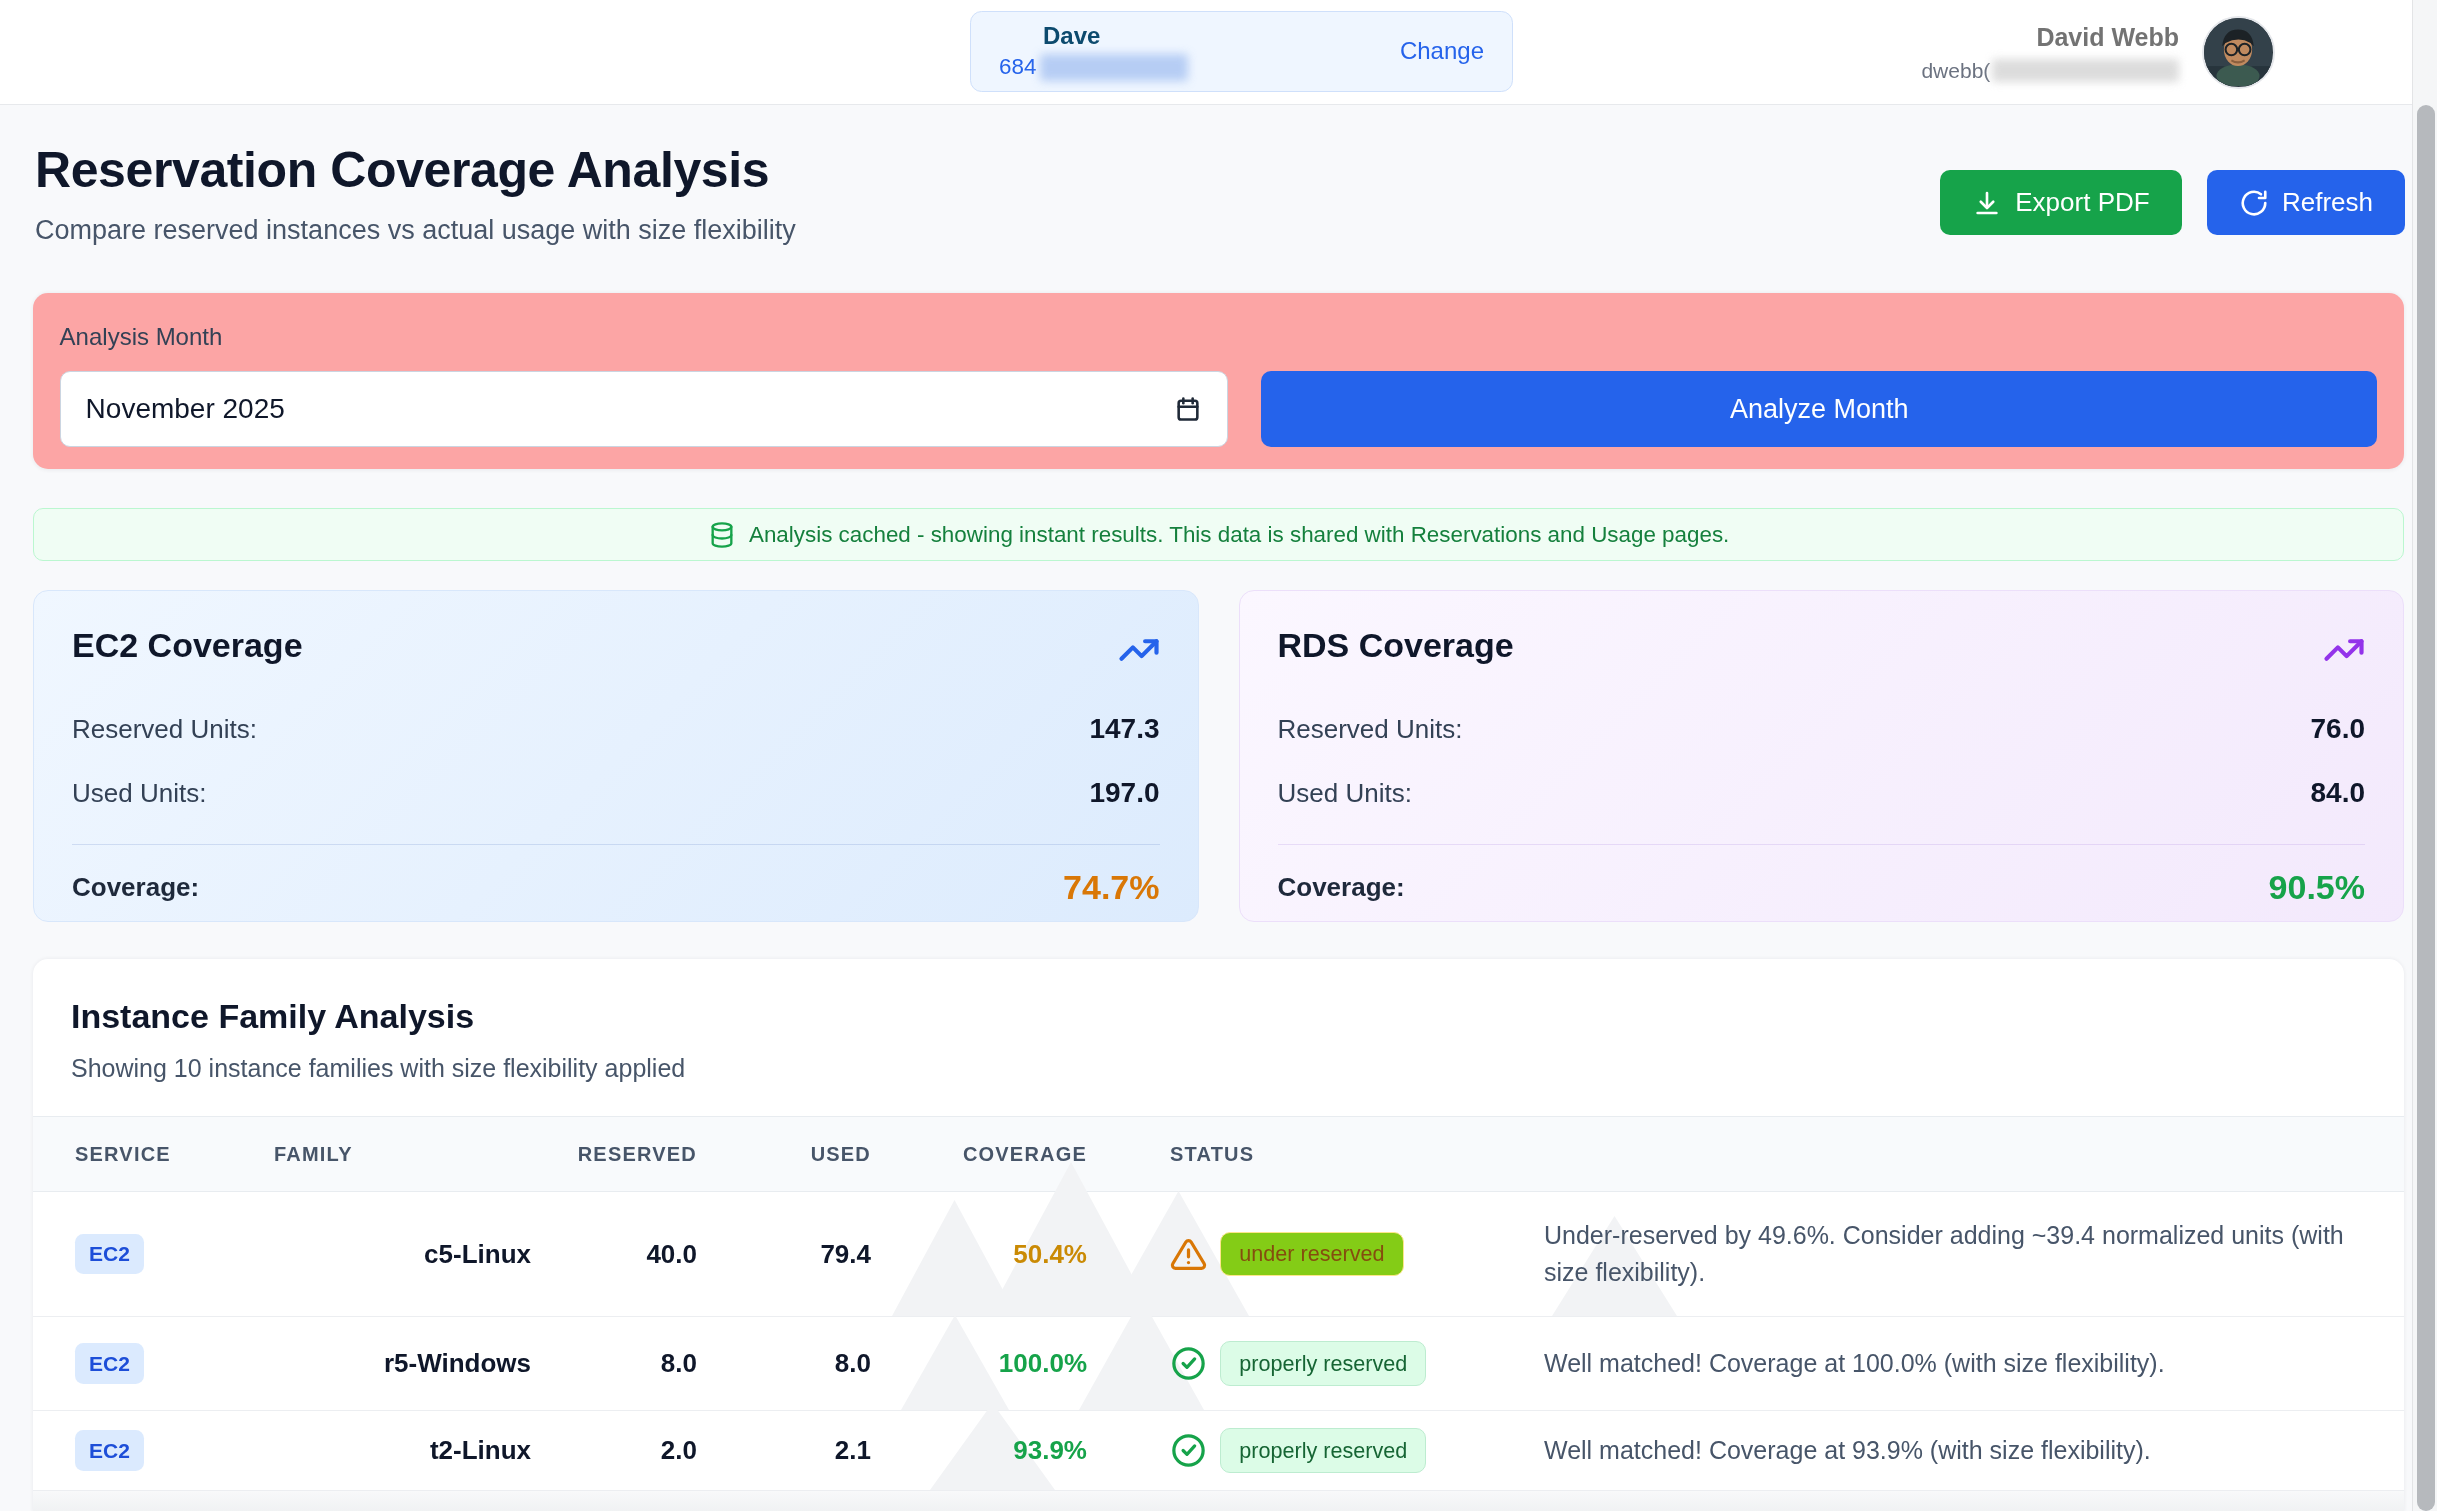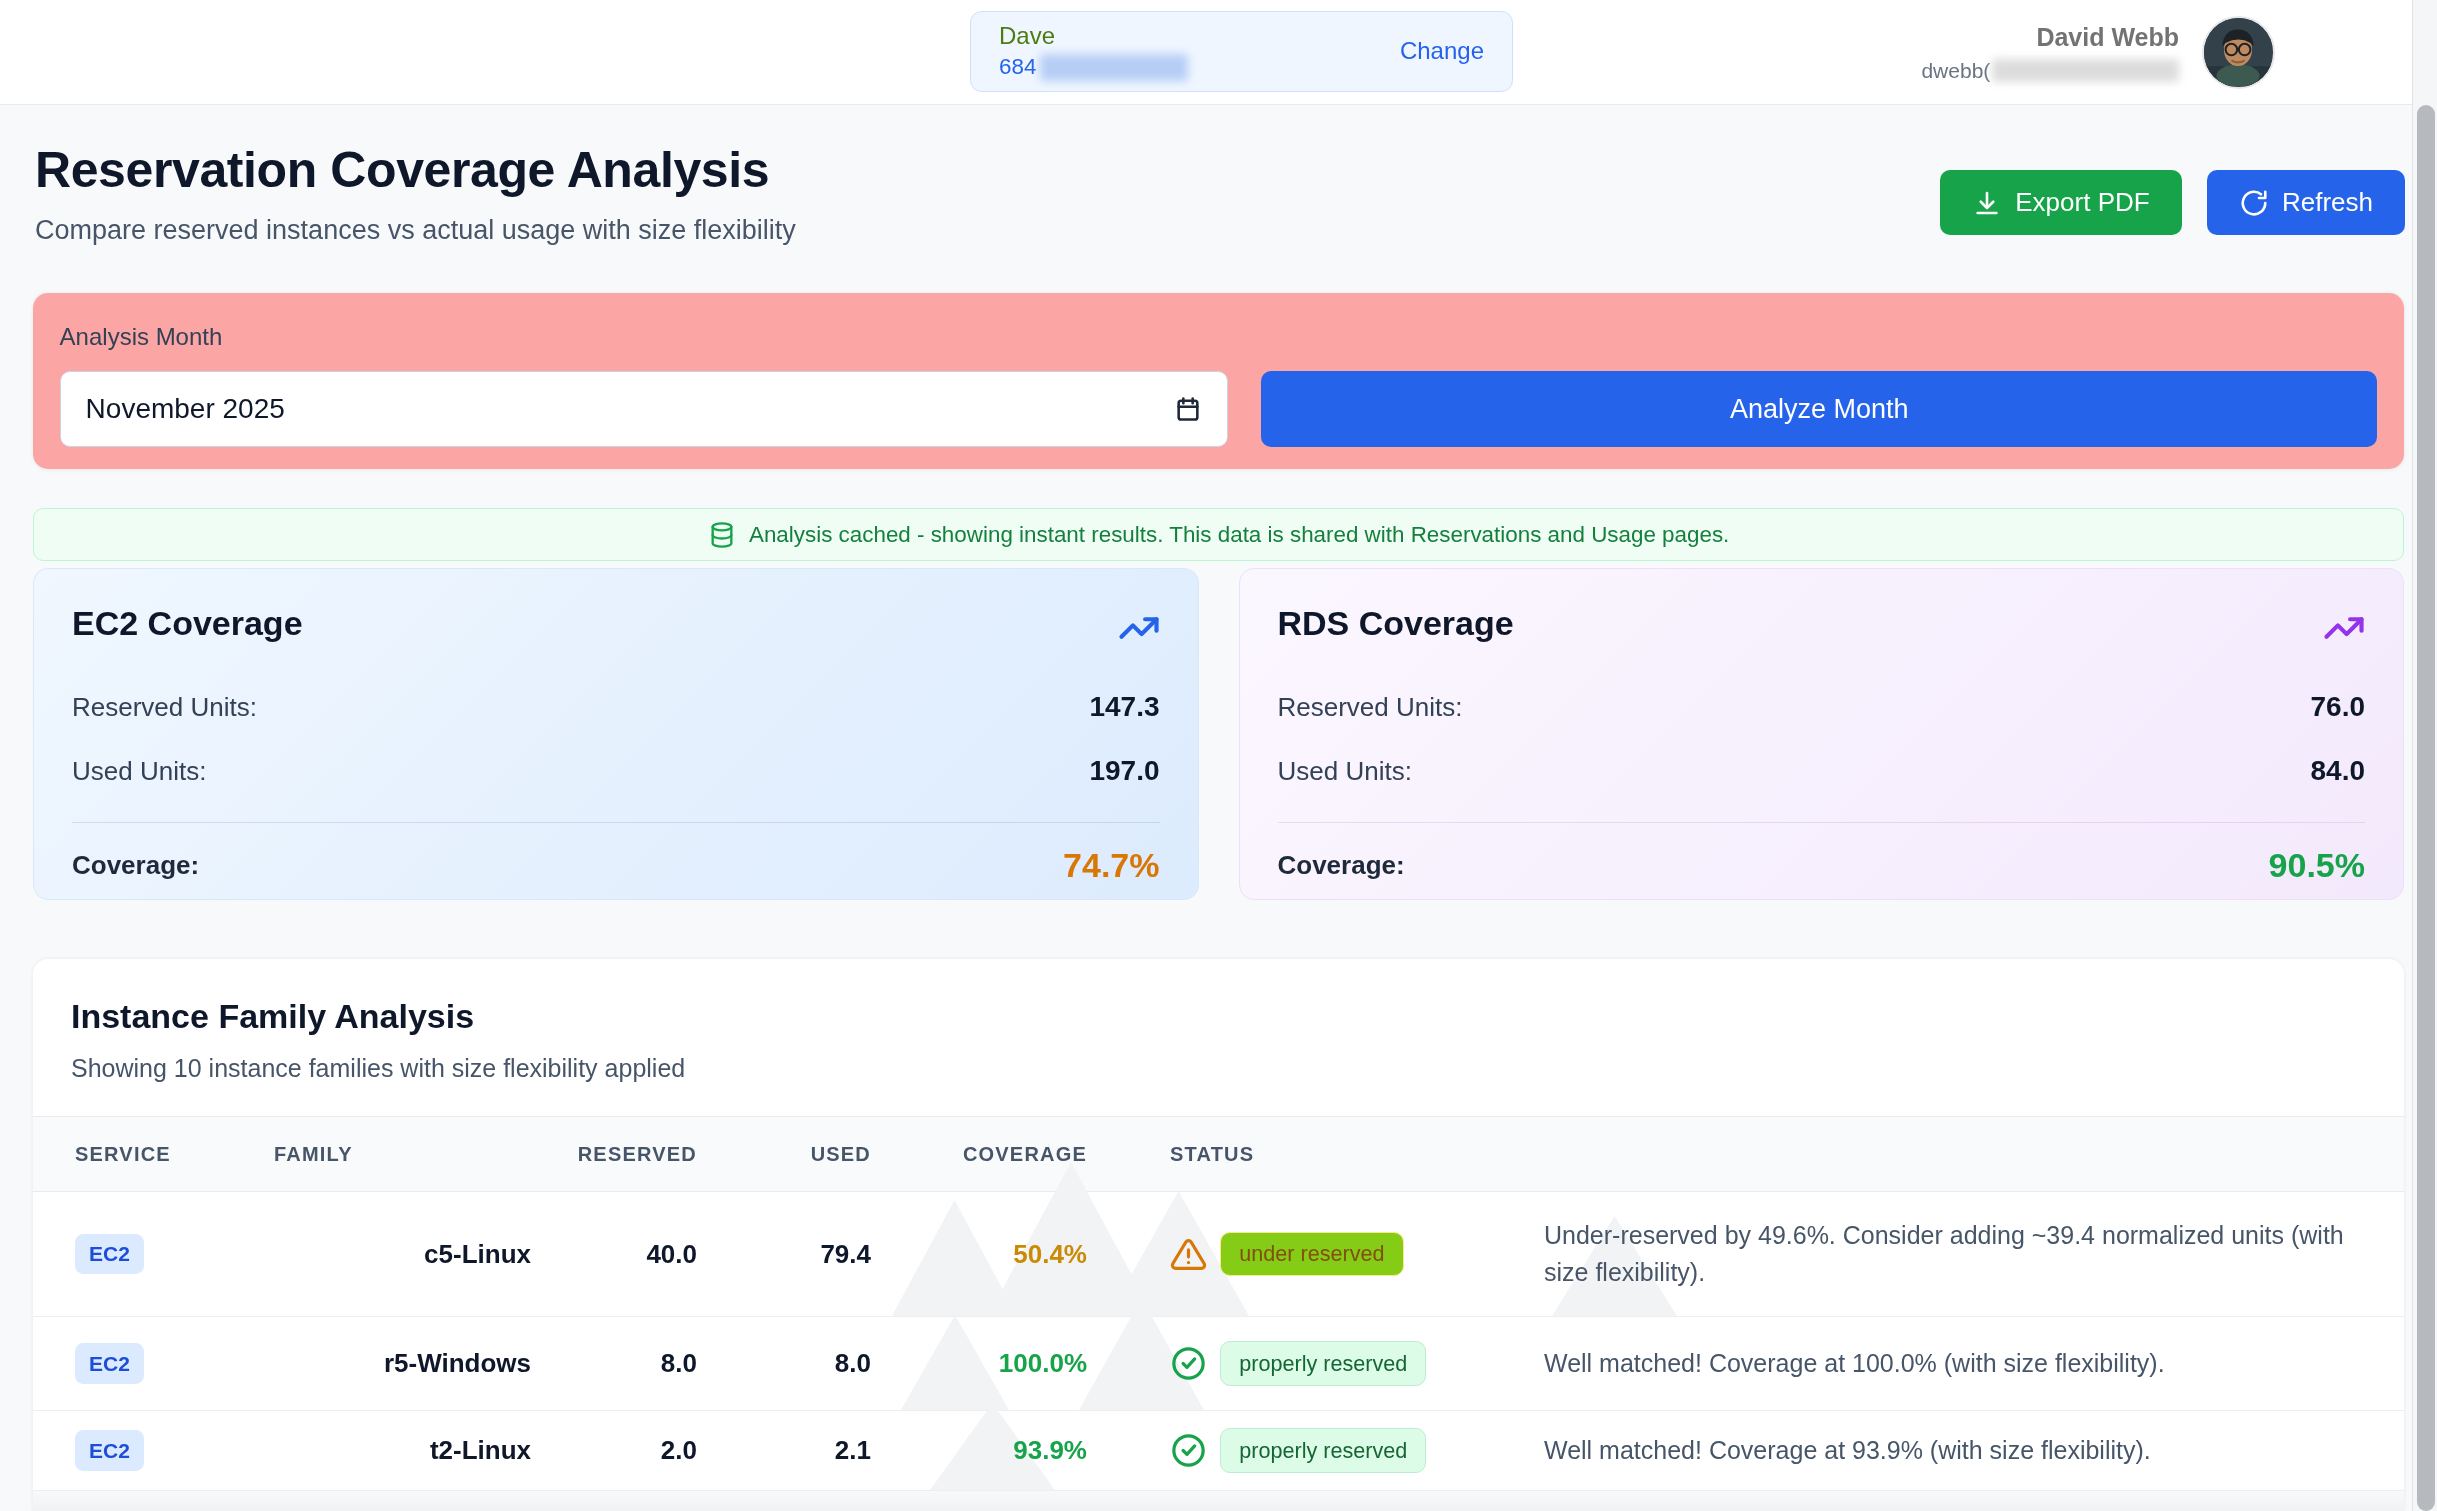--- a/index.html
+++ b/index.html
@@ -16,21 +16,21 @@
   .topbar {
     position: absolute; top:0; left:0; width:100%; height:105px;
     background:#ffffff; border-bottom:1.7px solid #e7e9ec; z-index:5;
   }
   .account-card {
     position:absolute; left:970px; top:10.8px; width:543px; height:81px;
     background:#eff6ff; border:1.7px solid #cfe0fb; border-radius:11.6px;
     display:flex; align-items:center; justify-content:space-between;
     padding:0 28px;
   }
-  .acct-name { font-size:24px; font-weight:400; color:#4d7c0f; line-height:28px; }
+  .acct-name { font-size:24px; font-weight:700; color:#0c4a6e; line-height:28px;margin-left:44px; }
   .acct-num-row { display:flex; align-items:center; margin-top:4.2px; }
   .acct-num-prefix { font-size:22.4px; color:#2563eb; font-weight:500; }
   .blur-blue {
     display:inline-block; width:148px; height:26.6px; margin-left:3.3px;
     background:#a8c3f2; border-radius:3.3px; filter:blur(5px); opacity:.8;
   }
   .change-link { font-size:24px; color:#2563eb; font-weight:500; cursor:pointer;text-align:right; }
 
   .user-block {
     position:absolute; right:163px; top:15px; height:75px;
@@ -81,21 +81,21 @@
 
   
   .banner {
     position:absolute; top:508px; left:33px; width:2371px; height:53px;
     background:#f0fdf4; border:1.7px solid #bbf7d0; border-radius:10px;
     display:flex; align-items:center; justify-content:center; gap:13.3px;
     color:#15803d; font-size:22.4px;
   }
 
   
-  .cards { position:absolute; top:568px; left:33px; width:2371px; display:flex; gap:40px; }
+  .cards { position:absolute; top:590px; left:33px; width:2371px; display:flex; gap:40px; }
   .cov-card { flex:1; height:332px; border-radius:15px; padding:35px 38px; position:relative; }
   .cov-card.ec2 { background:linear-gradient(135deg,#f0f7ff 0%,#dcebfd 100%); border:1.7px solid #d8e7fb; }
   .cov-card.rds { background:linear-gradient(135deg,#fbf7ff 0%,#f3e9fc 100%); border:1.7px solid #ecdffa; }
   .cov-title { font-size:34px; font-weight:700; color:#0f172a; }
   .cov-icon { position:absolute; top:38px; right:38px; }
   .cov-row { display:flex; justify-content:space-between; align-items:center; margin-top:48px; }
   .cov-row + .cov-row { margin-top:32px; }
   .cov-row .lbl { font-size:26px; color:#334155; }
   .cov-row .val { font-size:28px; font-weight:700; color:#0f172a; }
   .cov-divider { border:none; border-top:1.7px solid rgba(100,130,200,.22); margin-top:35px; }

